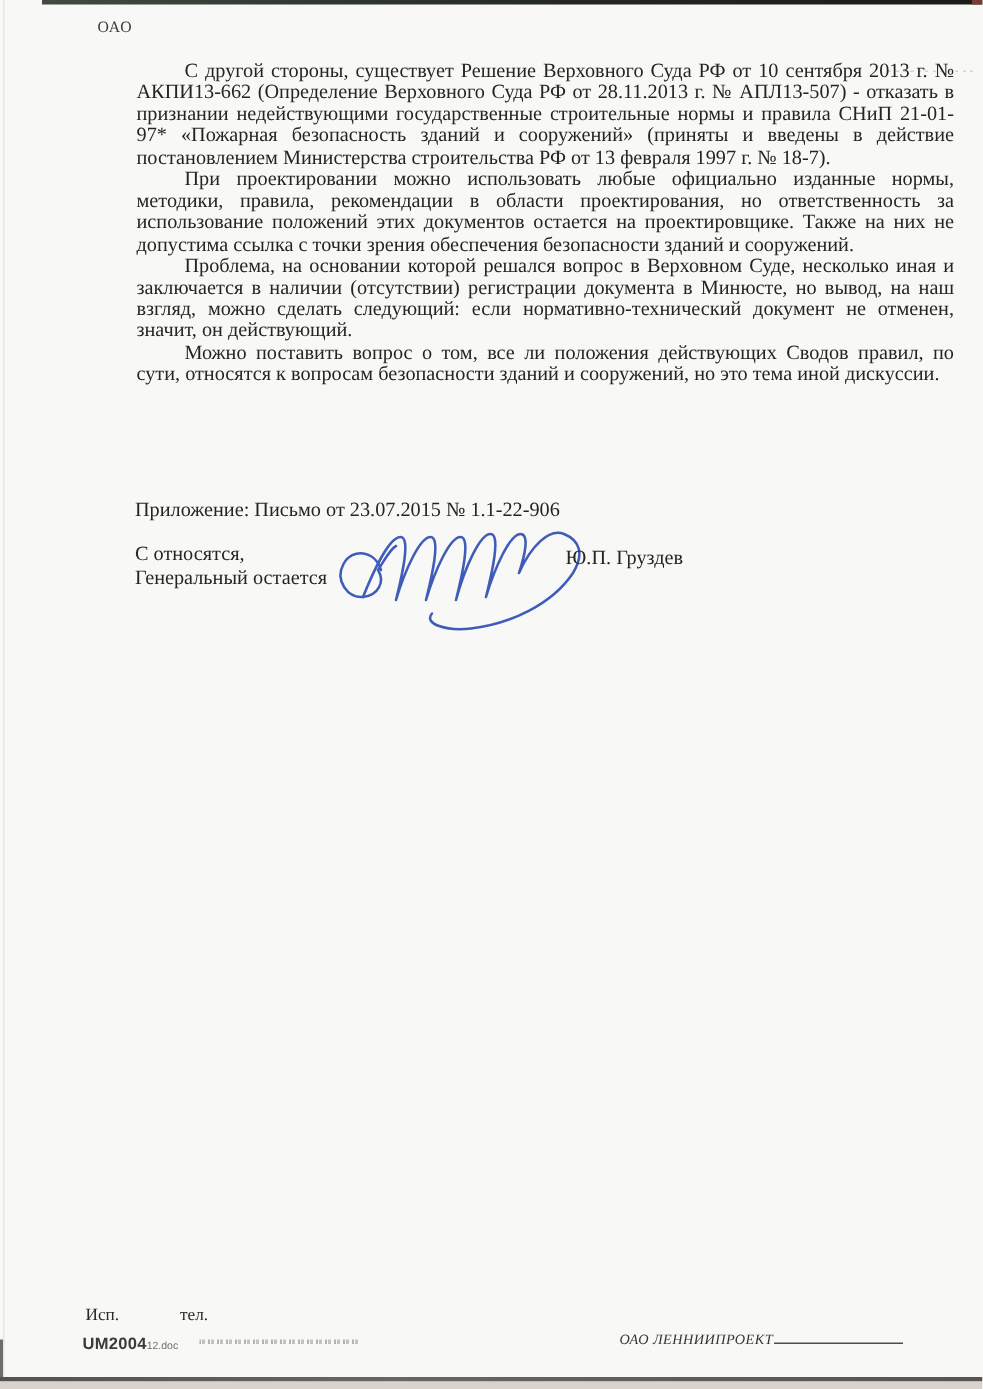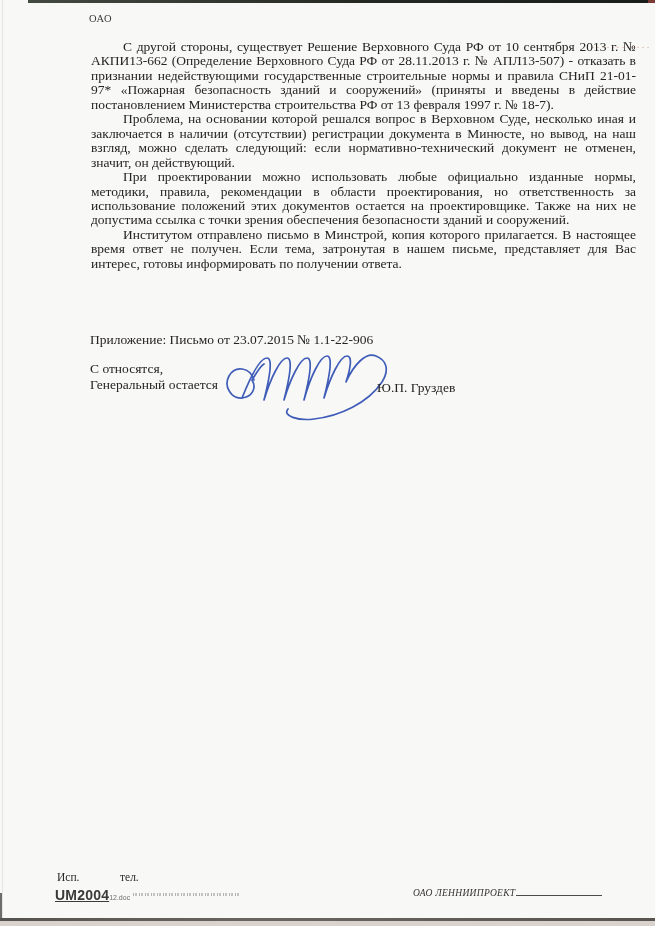--- a/index.html
+++ b/index.html
@@ -32,49 +32,49 @@
     position: absolute; top: 918px; left: 0; width: 100%; height: 3px;
     background: linear-gradient(to right, #55534f, #6b6561 40%, #59544f);
   }
   .bottom-scanner-bed {
     position: absolute; top: 921px; left: 0; width: 100%; height: 5px;
     background: #d9d2cd;
   }
   
   .org-top {
     position: absolute; left: 65px; top: 13px;
-    font-size: 10.5px; color: #3c3a36; letter-spacing: 0.5px; margin-left: 24px;
+    font-size: 10.5px; color: #3c3a36; letter-spacing: 0.5px;
   }
   .body-text {
     position: absolute; left: 43px; top: 40px; width: 545px;
     font-size: 13.5px; line-height: 14.45px;
     text-align: justify;
     margin-left: 48px;
   }
   .body-text p { margin: 0; text-indent: 32px; }
   .attachment {
     position: absolute; left: 90px; top: 332px;
     font-size: 13.5px;
   }
   .closing {
     position: absolute; left: 90px; top: 361px;
     font-size: 13.5px; line-height: 15.5px;
   }
   .signer-name {
-    position: absolute; left: 377px; top: 380px;
+    position: absolute; left: 377px; top: 364px;
     font-size: 13.5px;
   }
   .signature-wrap {
     position: absolute; left: 220px; top: 350px; width: 205px; height: 82px;
   }
   
   .footer-isp  { position: absolute; left: 57px;  top: 871px; font-size: 11.5px; color: #2b2a27; text-align: center; }
   .footer-tel  { position: absolute; left: 120px; top: 871px; font-size: 11.5px; color: #2b2a27; }
   .footer-file { position: absolute; left: 55px;  top: 886px; font-family: "Liberation Sans", sans-serif; }
-  .fn-bold { font-weight: bold; font-size: 14px; color: #3a3a38; letter-spacing: .2px; text-decoration: underline; }
+  .fn-bold { font-weight: bold; font-size: 11px; color: #3a3a38; letter-spacing: .2px; }
   .fn-sub  { font-size: 7px; color: #6e6e6c; }
   .microtext {
     position: absolute; left: 133px; top: 893px; width: 106px; height: 3px;
     background: repeating-linear-gradient(to right,
        #8d8d8b 0px, #8d8d8b 1px, rgba(0,0,0,0) 1px, rgba(0,0,0,0) 2px,
        #a5a5a3 2px, #a5a5a3 4px, rgba(0,0,0,0) 4px, rgba(0,0,0,0) 6px);
     opacity: .65;
   }
   .footer-company {
     position: absolute; left: 413px; top: 886px;
@@ -98,23 +98,23 @@
 <div class="left-edge"></div>
 <div class="left-bottom-edge"></div>
 <div class="bottom-edge-line"></div>
 <div class="bottom-scanner-bed"></div>
 <div class="faint-artifact"></div>
 
 <div class="org-top">ОАО</div>
 
 <div class="body-text">
   <p>С другой стороны, существует Решение Верховного Суда РФ от 10 сентября 2013 г. № АКПИ13-662 (Определение Верховного Суда РФ от 28.11.2013 г. № АПЛ13-507) - отказать в признании недействующими государственные строительные нормы и правила СНиП 21-01-97* «Пожарная безопасность зданий и сооружений» (приняты и введены в действие постановлением Министерства строительства РФ от 13 февраля 1997 г. №  18-7).</p>
+  <p>При проектировании можно использовать любые официально изданные нормы, методики, правила, рекомендации в области проектирования, но ответственность за использование положений этих документов остается на проектировщике. Также на них не допустима ссылка с точки зрения обеспечения безопасности зданий и сооружений.</p>
   <p>Проблема, на основании которой решался вопрос в Верховном Суде, несколько иная и заключается в наличии (отсутствии) регистрации документа в Минюсте, но вывод, на наш взгляд, можно сделать следующий: если нормативно-технический документ не отменен, значит, он действующий.</p>
-  <p>При проектировании можно использовать любые официально изданные нормы, методики, правила, рекомендации в области проектирования, но ответственность за использование положений этих документов остается на проектировщике. Также на них не допустима ссылка с точки зрения обеспечения безопасности зданий и сооружений.</p>
-  <p>Институтом отправлено письмо в Минстрой, копия которого прилагается. В настоящее время ответ не получен. Если тема, затронутая в нашем письме, представляет для Вас интерес, готовы информировать по получении ответа.</p>
+  <p>Можно поставить вопрос о том, все ли положения действующих Сводов правил, по сути, относятся к вопросам безопасности зданий и сооружений, но это тема иной дискуссии.</p>
 </div>
 
 <div class="attachment">Приложение: Письмо от 23.07.2015 № 1.1-22-906</div>
 
 <div class="closing">
   <div>С относятся,</div>
   <div>Генеральный остается</div>
 </div>
 
 <div class="signature-wrap">

